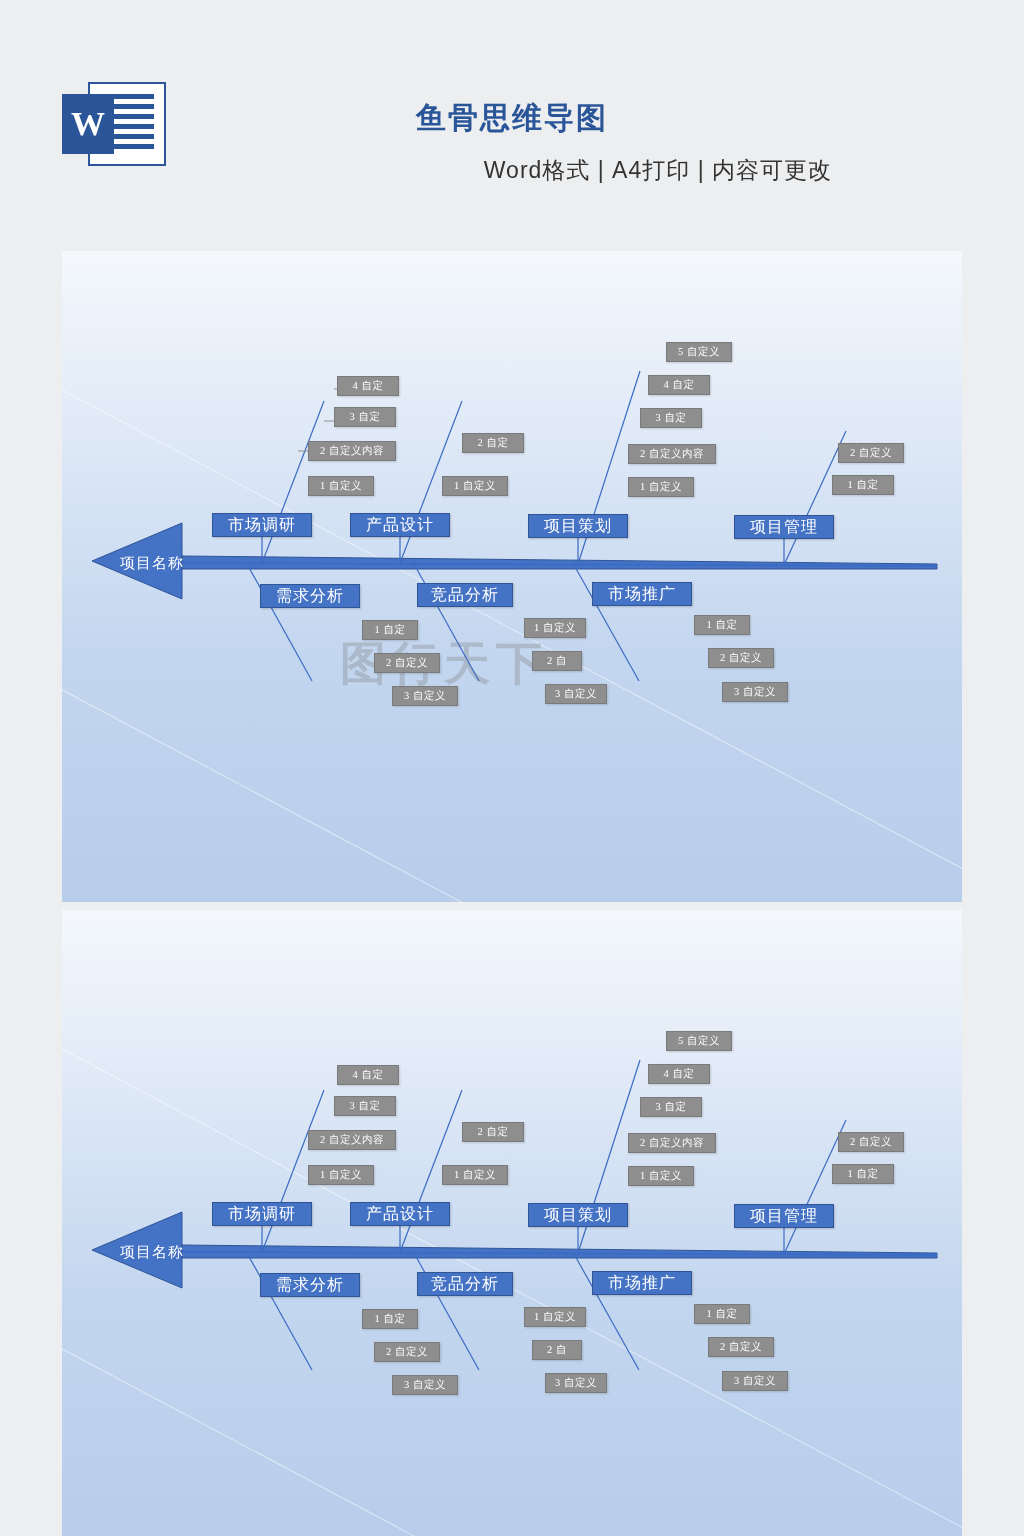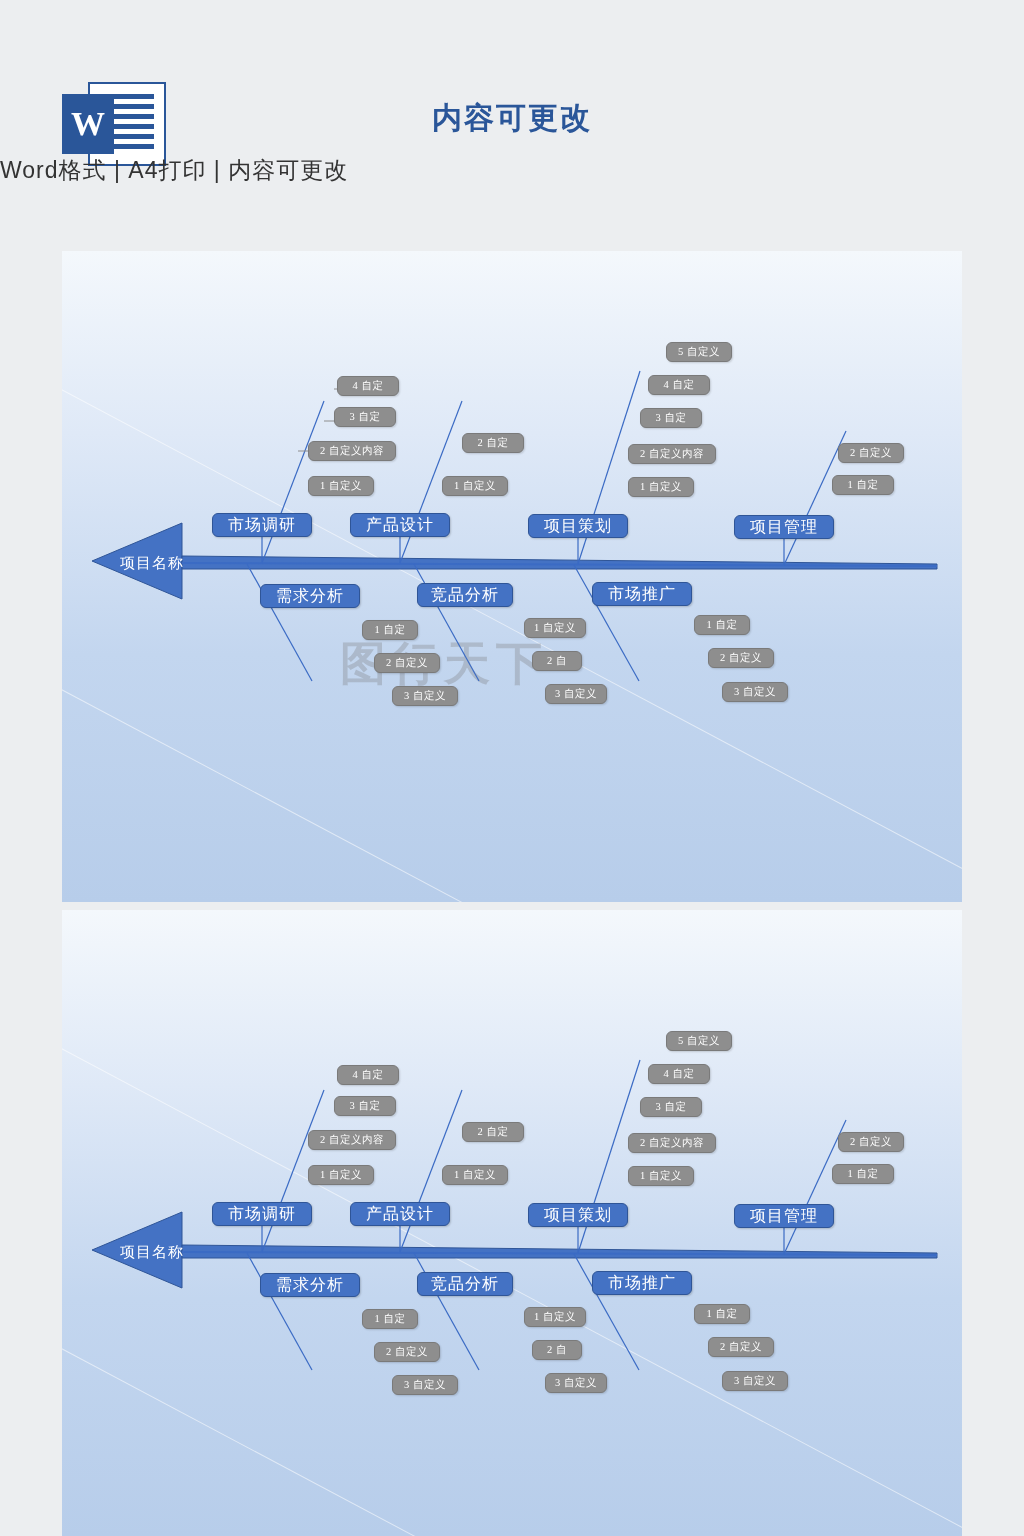--- a/index.html
+++ b/index.html
@@ -26,21 +26,21 @@
   .word-logo .wbox{
     position:absolute;left:0;top:12px;width:52px;height:60px;
     background:#2a5699;display:flex;align-items:center;justify-content:center;
     color:#fff;font-size:34px;font-weight:bold;font-family:"Liberation Serif",serif;
   }
   .title{
     position:absolute;left:0;top:98px;width:1024px;text-align:center;
     font-size:30px;font-weight:bold;color:#2a5699;letter-spacing:2px;
   }
   .subtitle{
-    position:absolute;left:0;top:155px;width:832px;text-align:left;
+    position:absolute;left:0;top:155px;width:832px;text-align:right;
     font-size:23px;color:#333;letter-spacing:1px;
   }
 
   .sheet{
     position:absolute;left:62px;width:900px;
     background:linear-gradient(to bottom,#f4f8fc 0%,#dfe9f7 28%,#c3d6ef 62%,#b7cdea 100%);
     overflow:hidden;
   }
   #sheet1{top:251px;height:651px;}
   #sheet2{top:910px;height:626px;}
@@ -57,21 +57,21 @@
     position:absolute;font-size:46px;color:rgba(120,120,120,.30);
     font-family:"DejaVu Sans",sans-serif;letter-spacing:6px;font-weight:bold;
   }
 
   .diagram{position:absolute;left:0;top:0;width:900px;height:100%;}
   .diagram svg{position:absolute;left:0;top:0;}
 
   .node{
     position:absolute;box-sizing:border-box;
     display:flex;align-items:center;justify-content:center;
-    color:#ffffff;white-space:nowrap;border-radius:6px;
+    color:#ffffff;white-space:nowrap;
   }
   .cat{
     background:#4472c4;border:1px solid #2f5597;
     font-size:16px;letter-spacing:1px;
     font-family:"Liberation Serif","DejaVu Serif",serif;
     box-shadow:1px 1px 2px rgba(0,0,0,.18);
   }
   .sub{
     background:#8e8e8e;border:1px solid #7a7a7a;
     font-size:10.5px;letter-spacing:.5px;
@@ -86,21 +86,21 @@
 </style>
 </head>
 <body>
 
 <div class="header">
   <div class="word-logo">
     <div class="doc"></div>
     <div class="lines"></div>
     <div class="wbox">W</div>
   </div>
-  <div class="title">内容可更改</div>
+  <div class="title">鱼骨思维导图</div>
   <div class="subtitle">Word格式 | A4打印 | 内容可更改</div>
 </div>
 
 <div class="sheet" id="sheet1">
   <div class="wm">
     <div class="dl" style="left:-260px;top:0px;transform:rotate(28deg);"></div>
     <div class="dl" style="left:-260px;top:300px;transform:rotate(28deg);"></div>
     <div class="dl" style="left:-260px;top:600px;transform:rotate(28deg);"></div>
     <div class="txt" style="left:278px;top:382px;">图行天下</div>
   </div>

